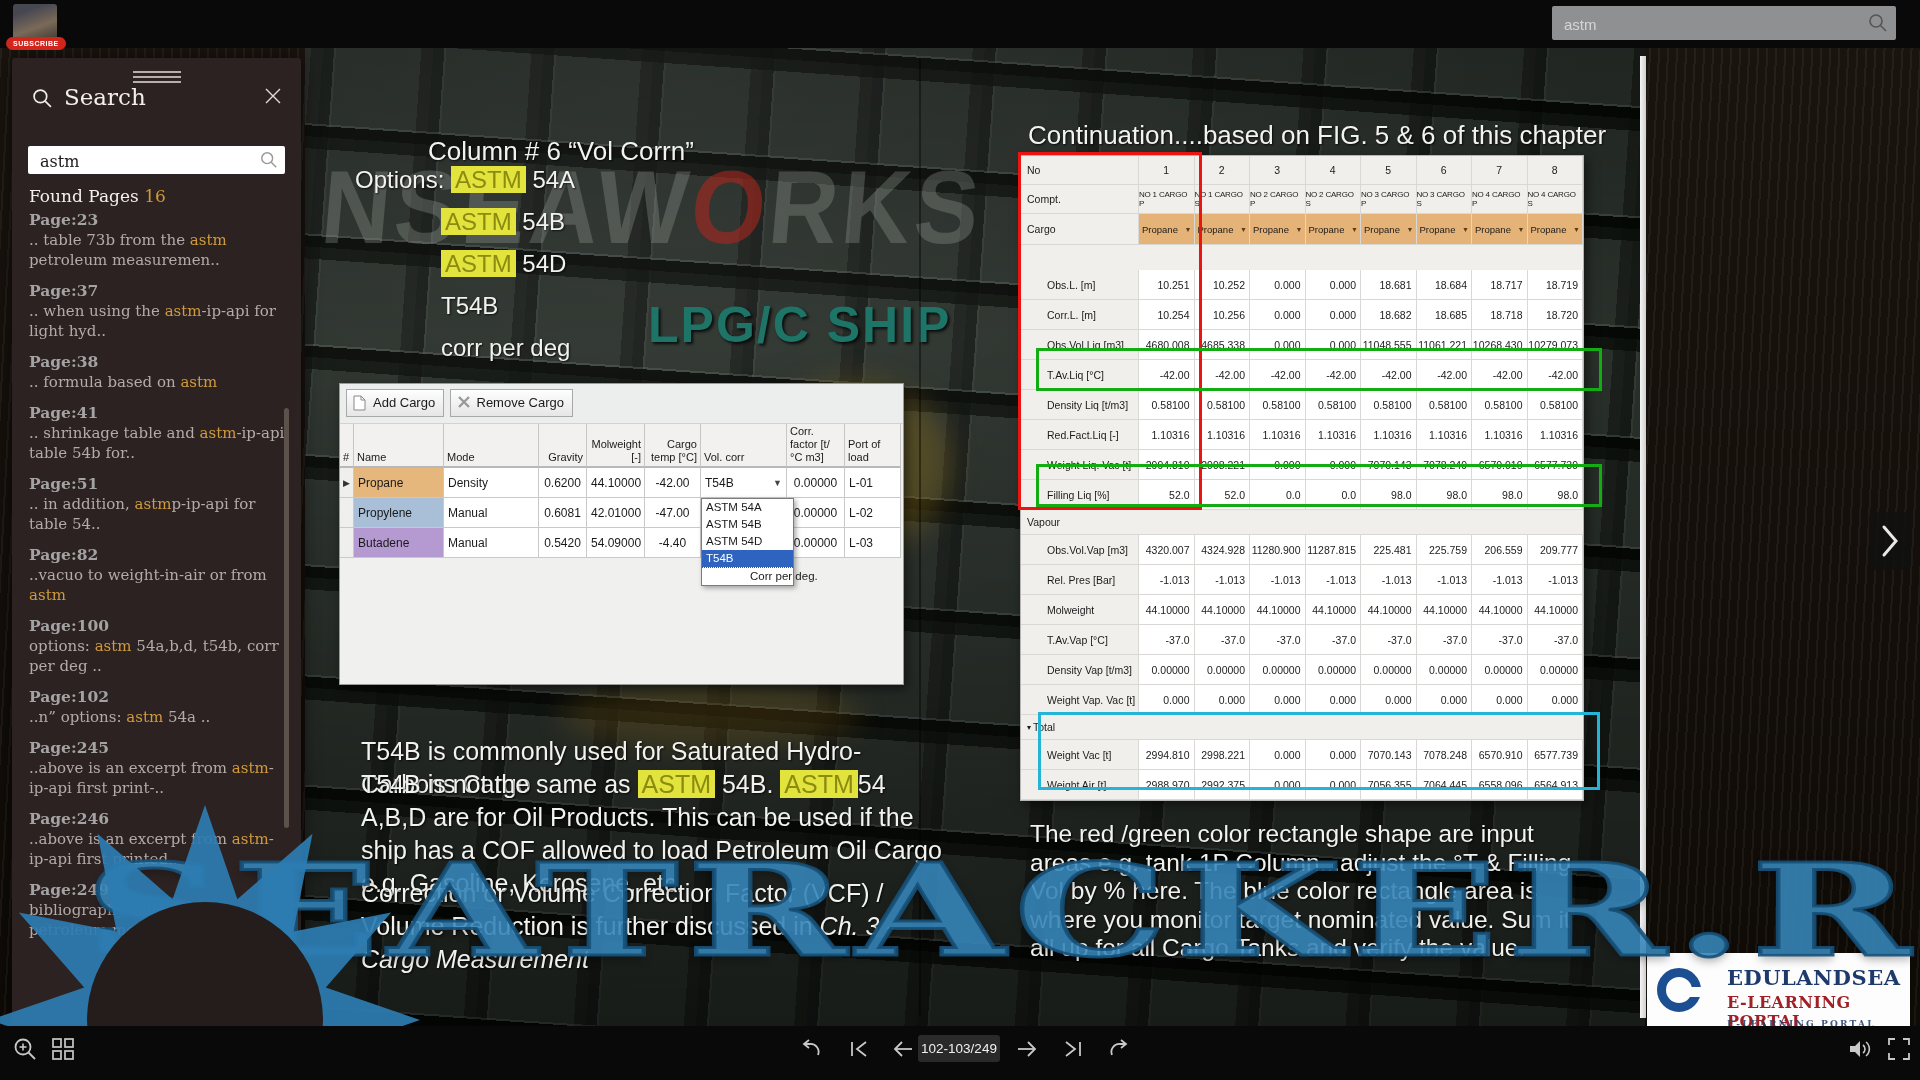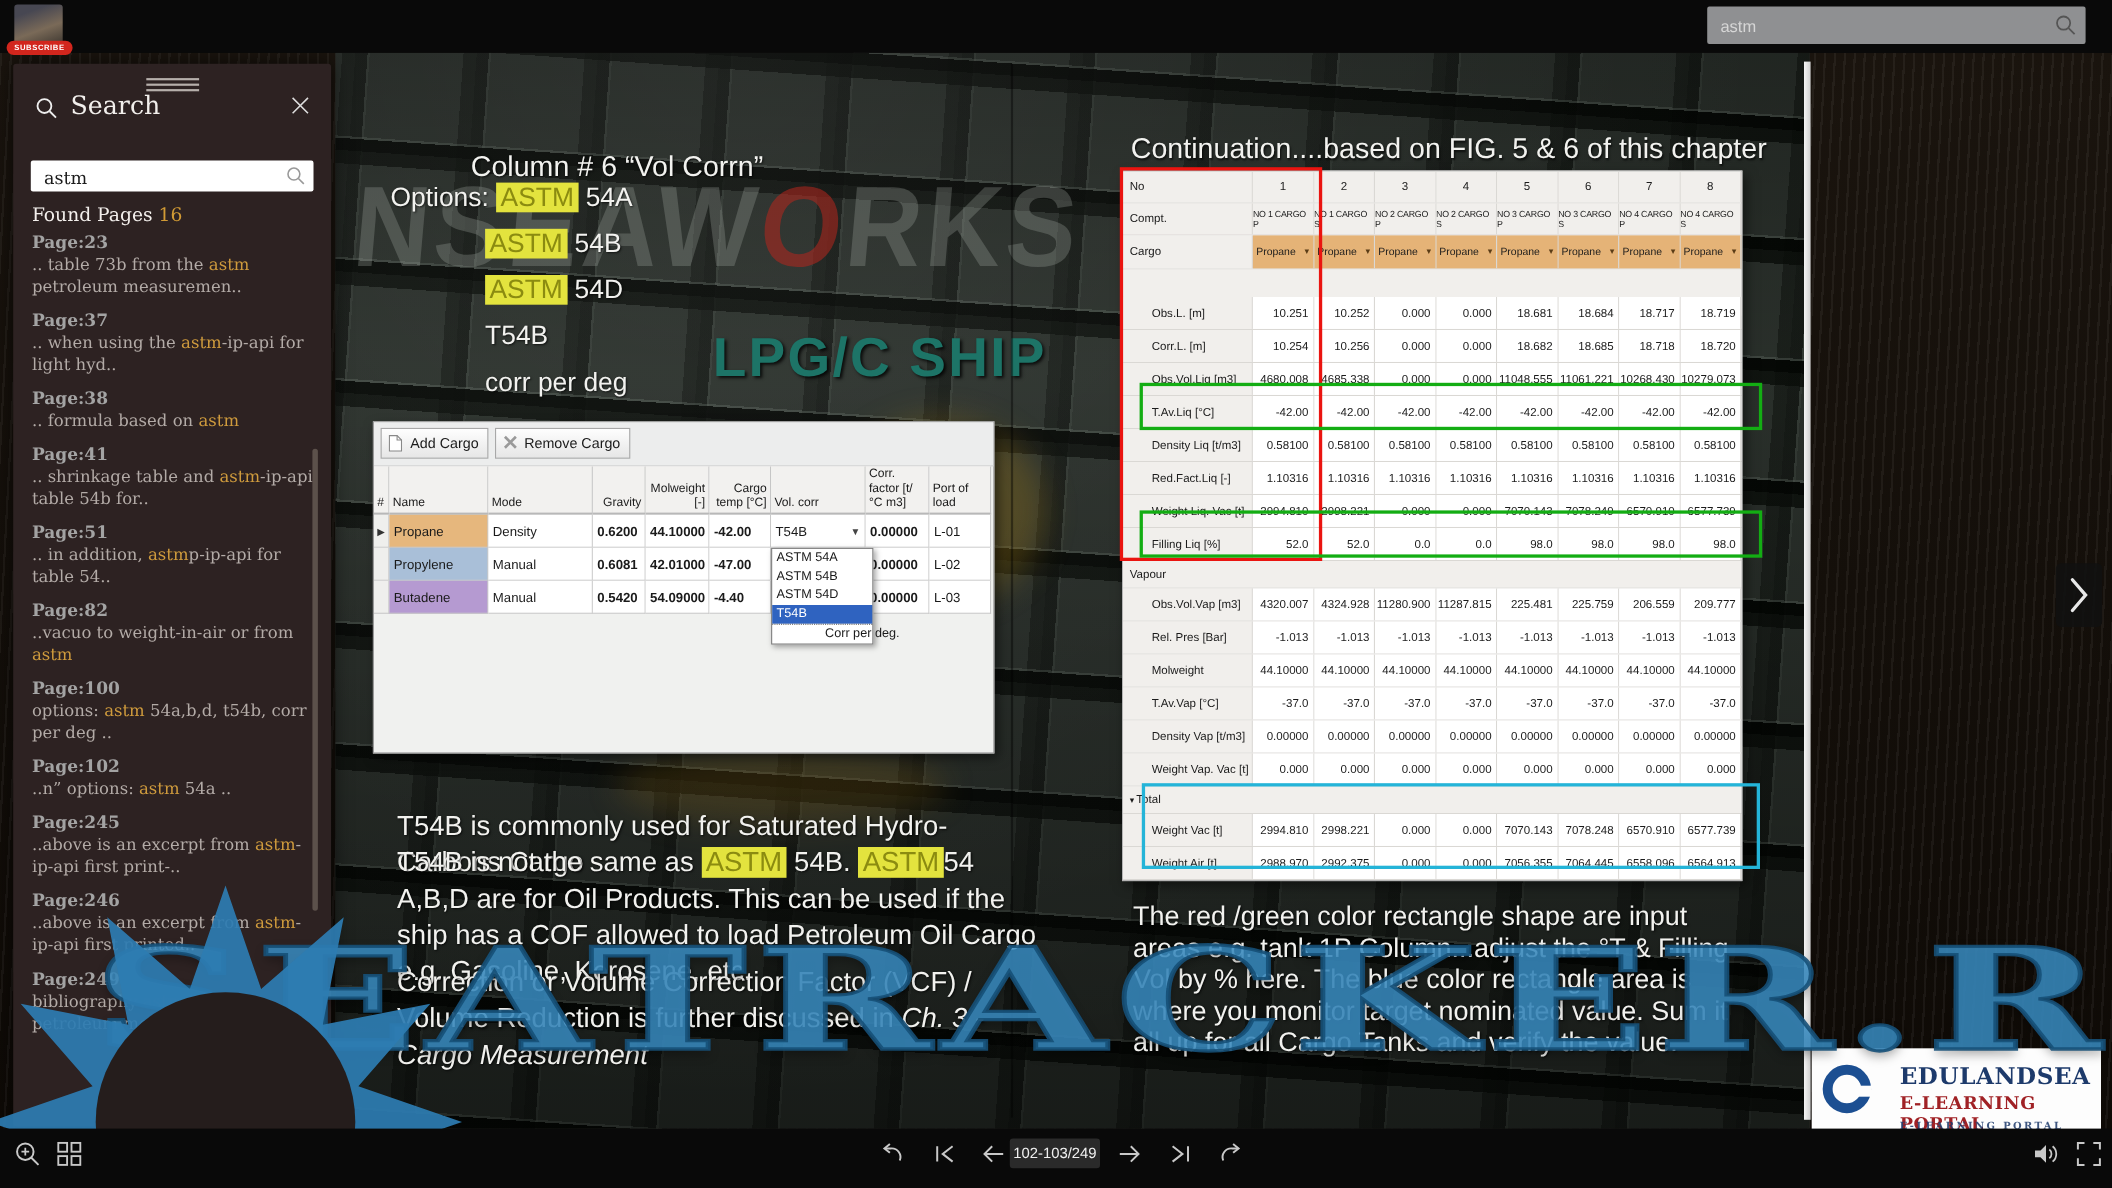--- a/index.html
+++ b/index.html
@@ -81,21 +81,21 @@
   .cw-btn{display:inline-block;height:26px;line-height:26px;padding:0 8px 0 26px;position:relative;margin-right:2px;
     border:1px solid #a8a8a8;background:linear-gradient(#fefefe,#e6e6e6);font-size:13px;}
   .cw-btn svg{position:absolute;left:6px;top:5px;}
   .cw-grid{position:absolute;left:0;top:40px;right:0;display:grid;
     grid-template-columns:14px 90px 95px 48px 58px 56px 86px 58px 56px;}
   .cw-grid .hc{background:#f2f1ef;border-right:1px solid #c6c6c6;border-bottom:2px solid #b8b8b8;height:44px;
     font-size:11px;line-height:13px;padding:2px 3px;box-sizing:border-box;display:flex;align-items:flex-end;}
   .cw-grid .hc.r{justify-content:flex-end;text-align:right;}
   .cw-grid .cell{background:#fff;border-right:1px solid #c9c9c9;border-bottom:1px solid #c9c9c9;height:30px;
     line-height:30px;padding:0 4px;box-sizing:border-box;white-space:nowrap;overflow:hidden;font-size:12px;}
-  .cw-grid .cell.r{text-align:left;font-weight:bold;}
+  .cw-grid .cell.r{text-align:center;}
   .cw-grid .cell.marker{padding:0;text-align:center;font-size:9px;color:#333;background:#efefed;}
   .cw-dd{position:absolute;left:361px;top:114px;width:91px;background:#fff;border:1px solid #7c7c7c;
     box-shadow:2px 2px 5px rgba(0,0,0,.35);z-index:7;font-size:11.5px;}
   .dd-item{height:17px;line-height:17px;padding:0 4px;white-space:nowrap;}
   .dd-item.sel{background:#2f63c0;color:#fff;}
   .dd-item.last{border-top:1px dotted #555;padding-left:48px;}
   .vc-arrow{float:right;color:#444;font-size:9px;}
   
   .big-table{position:absolute;left:1020px;top:155px;width:564px;background:#f3f2f0;border:1px solid #b5b5b5;
     z-index:5;box-sizing:border-box;color:#1b1b1b;box-shadow:3px 4px 10px rgba(0,0,0,.5);}

